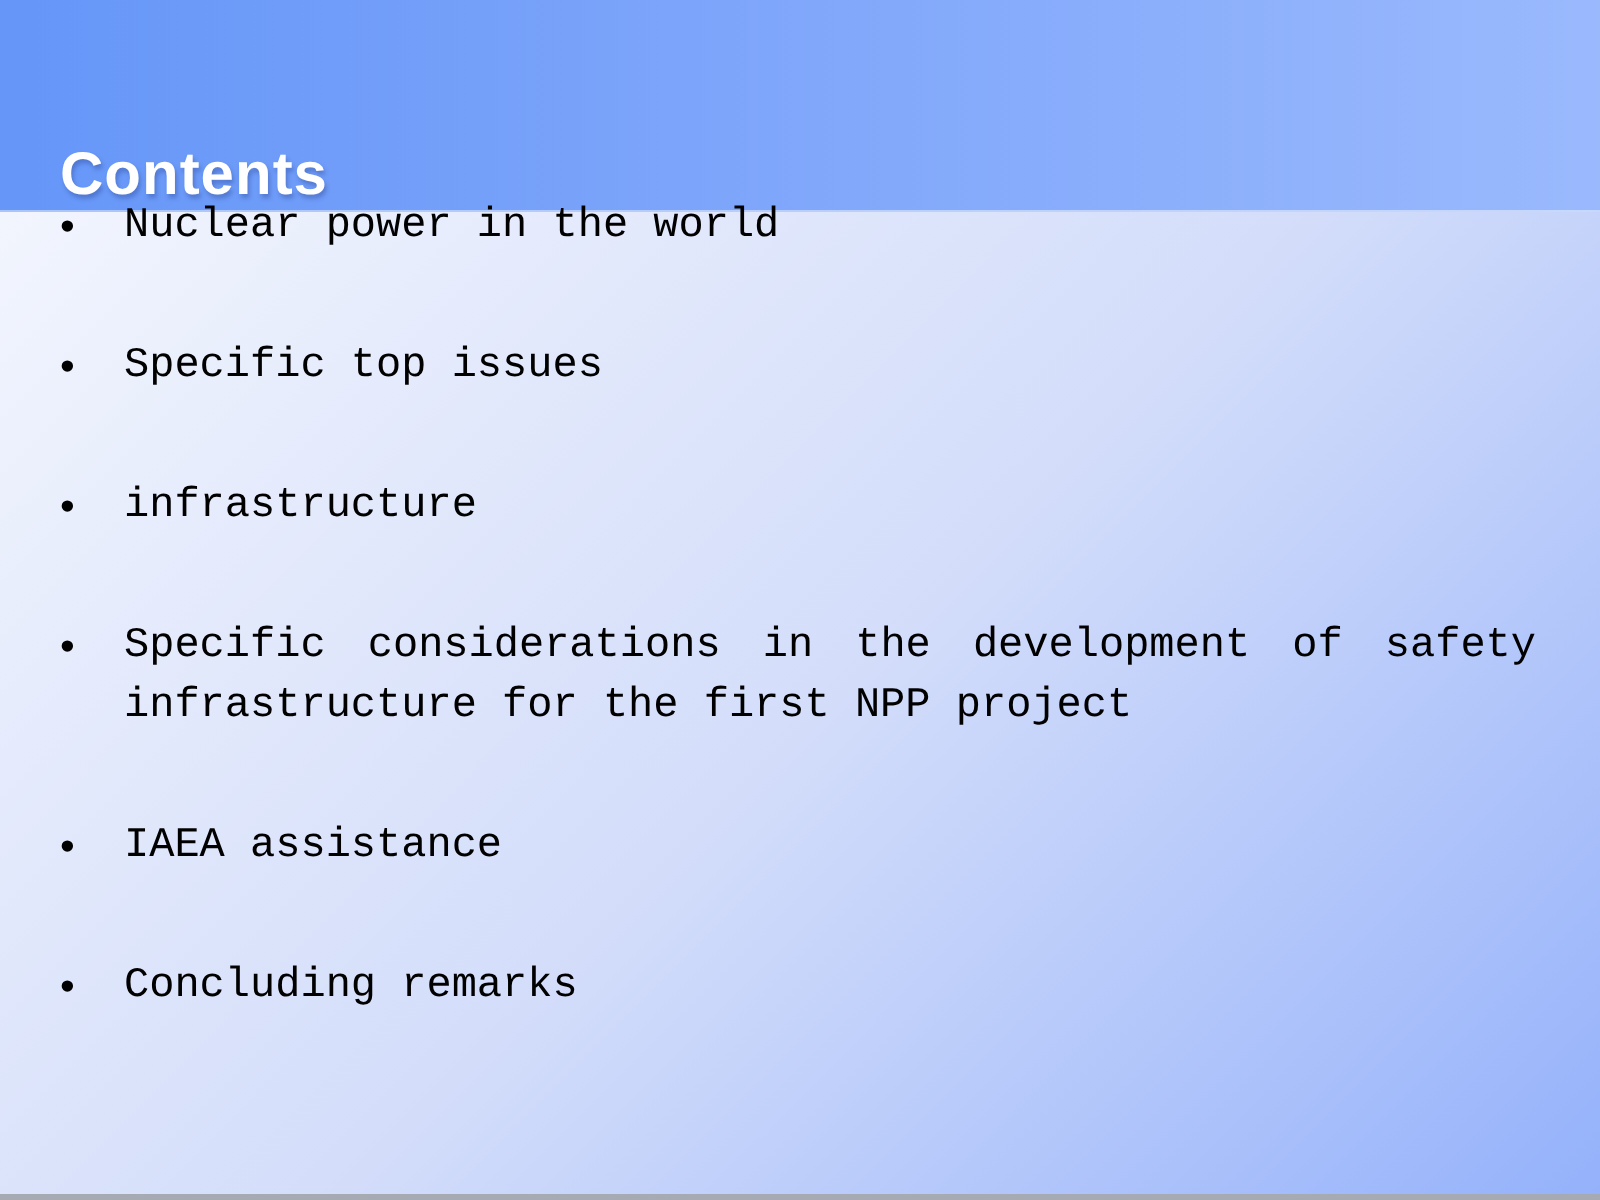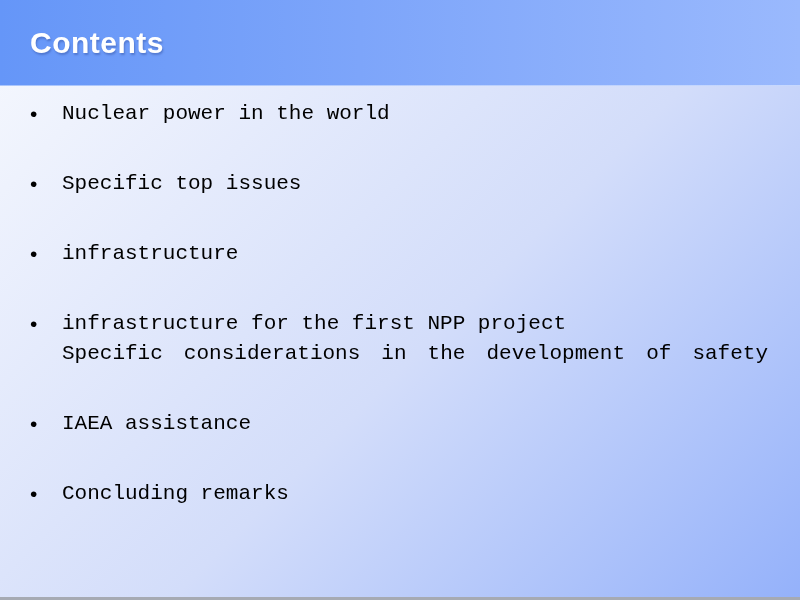--- a/index.html
+++ b/index.html
@@ -10,25 +10,25 @@
     background: #ffffff;
   }
   .slide {
     position: relative;
     width: 800px; height: 600px;
     background: linear-gradient(135deg, #f7f9fe 0%, #d3ddfa 55%, #94b1fa 100%);
   }
   .slide-header {
     position: absolute;
     top: 0; left: 0; right: 0;
-    height: 86px;
+    height: 106px;
     background: linear-gradient(90deg, #6596f8 0%, #7da5fa 45%, #9ab9fd 100%);
     border-bottom: 1px solid rgba(255,255,255,0.45);
     display: flex;
-    align-items: center;
+    align-items: flex-end;
     padding-left: 30px;
     box-sizing: border-box;
   }
   .slide-title {
     color: #ffffff;
     font-size: 30px;
     font-weight: bold;
     letter-spacing: 0.5px;
     text-shadow: 1px 2px 2px rgba(50, 80, 160, 0.45);
   }
@@ -97,22 +97,22 @@
       <li>
         <span class="bullet-marker">•</span>
         <span class="bullet-content">
           <div class="line">infrastructure</div>
         </span>
       </li>
 
       <li>
         <span class="bullet-marker">•</span>
         <span class="bullet-content">
+          <div class="line line-justify">Specific considerations in the development of safety</div>
           <div class="line">infrastructure for the first NPP project</div>
-          <div class="line line-justify">Specific considerations in the development of safety</div>
         </span>
       </li>
 
       <li>
         <span class="bullet-marker">•</span>
         <span class="bullet-content">
           <span class="line">IAEA assistance</span>
         </span>
       </li>
 

